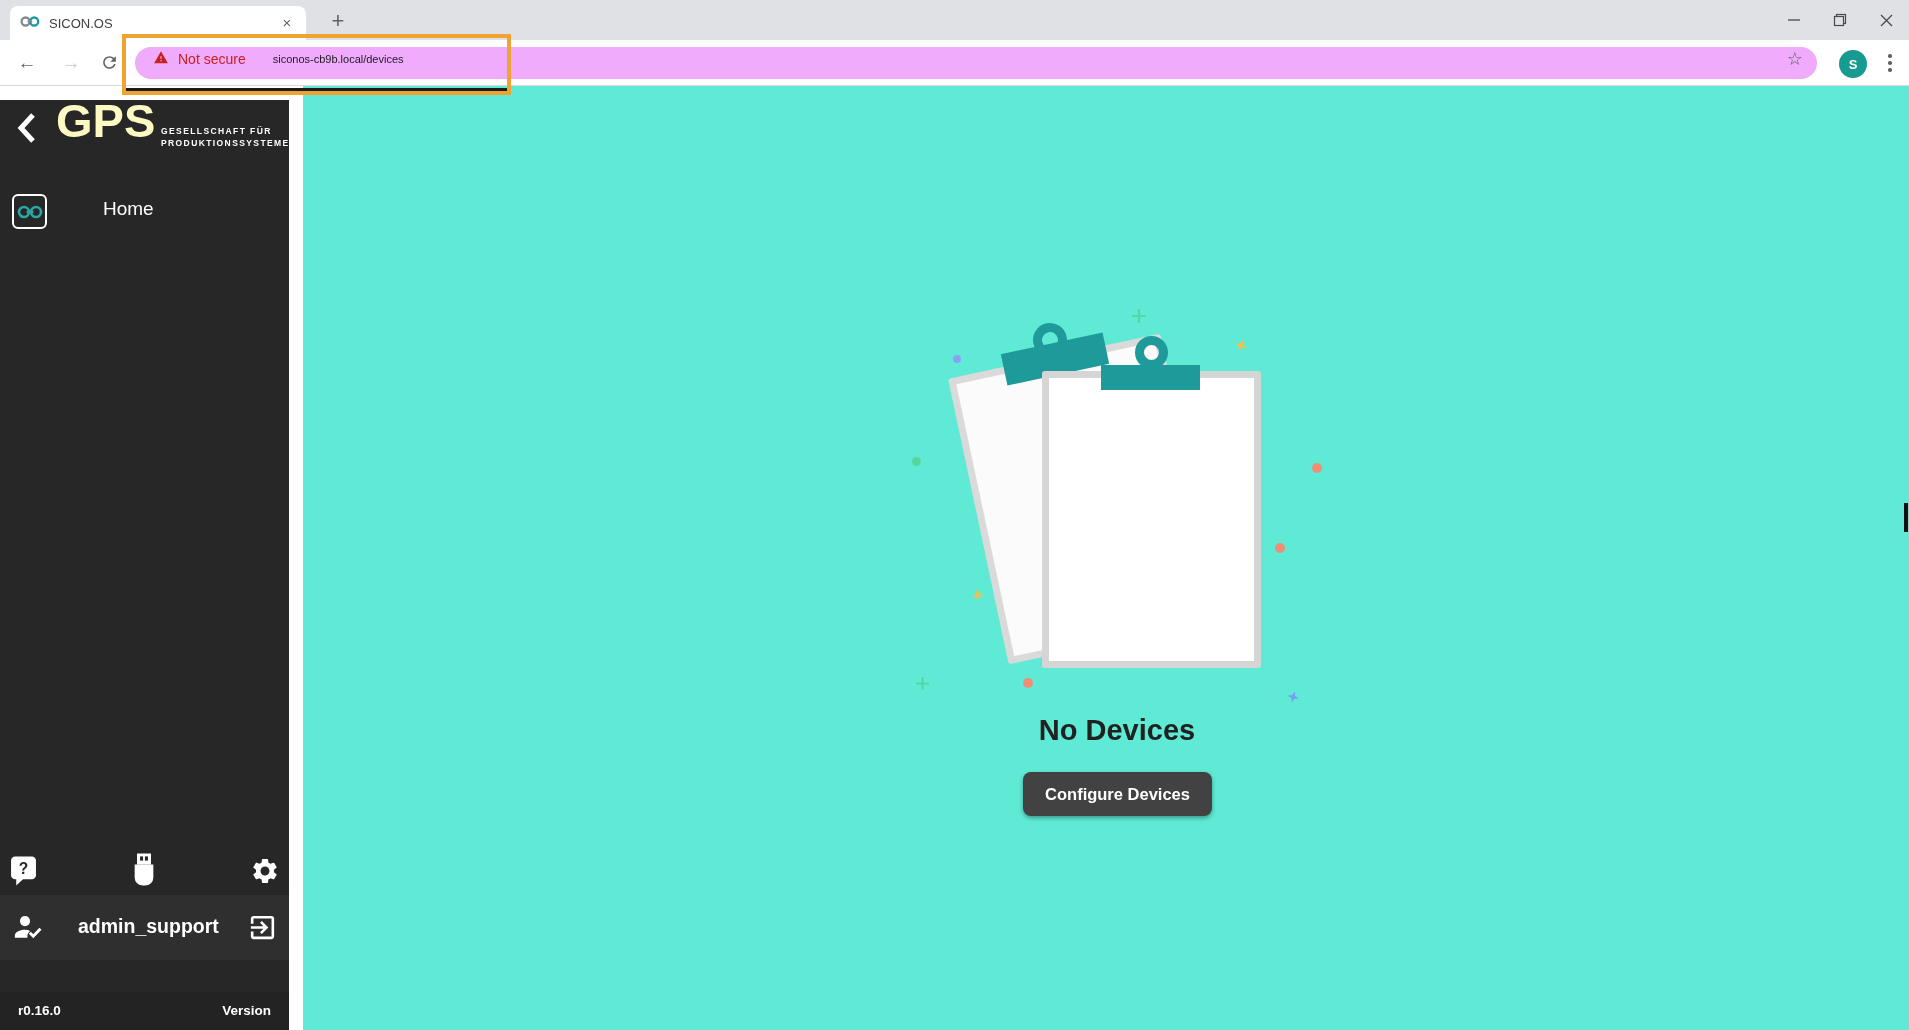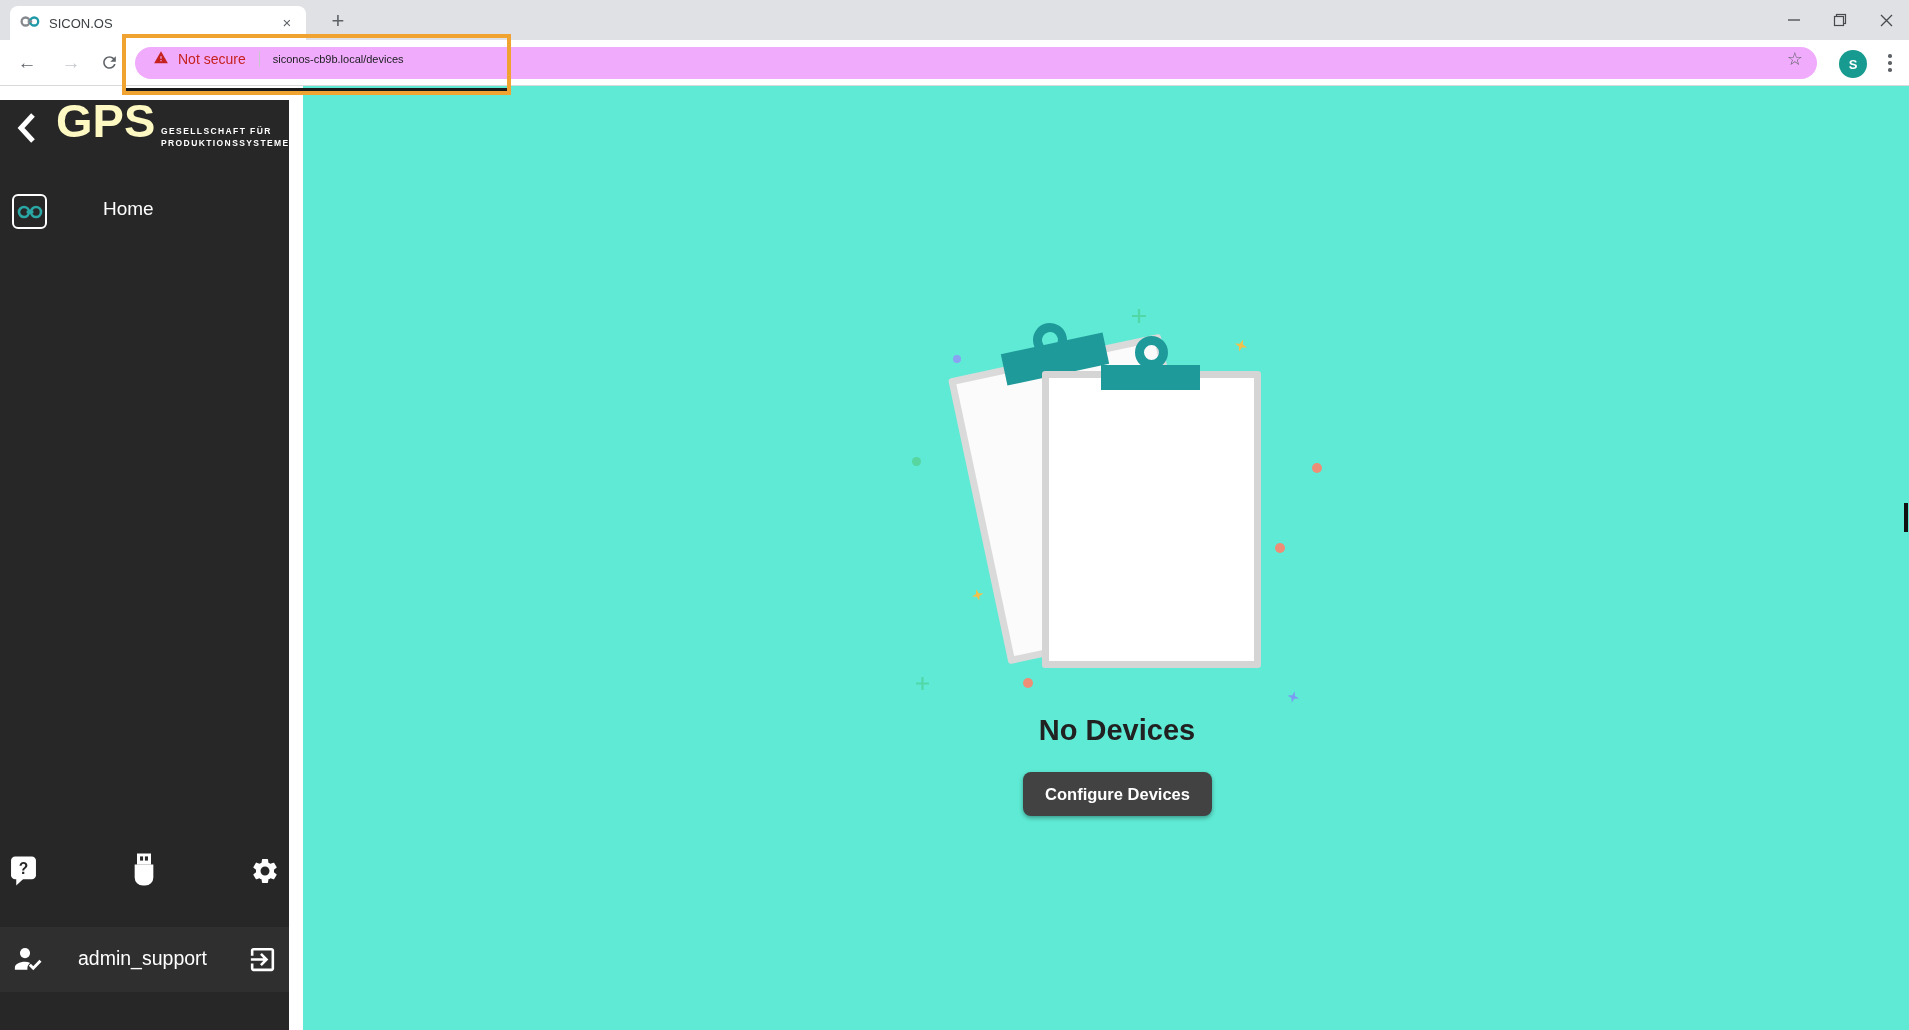--- a/index.html
+++ b/index.html
@@ -50,21 +50,21 @@
   .nav-home { position:absolute; left:0; top:90px; width:100%; height:46px; }
   .home-ic { position:absolute; left:12px; top:4px; width:35px; height:35px; border:2px solid #fff;
              border-radius:6px; display:flex; align-items:center; justify-content:center; }
   .home-lb { position:absolute; left:78px; top:8px; font-size:19px; font-weight:500; color:#fff;margin-left:25px; }
 
   .sb-icons { position:absolute; left:0; top:746px; width:100%; height:52px; }
   .sbi-help { position:absolute; left:10px; top:9px; }
   .sbi-usb  { position:absolute; left:130px; top:7px; }
   .sbi-gear { position:absolute; left:250px; top:10px; }
 
-  .sb-admin { position:absolute; left:0; top:827px; width:100%; height:65px; background:#2f2f2f; }
+  .sb-admin { position:absolute; left:0; top:795px; width:100%; height:65px; background:#2f2f2f;font-weight:bold; }
   .adm-ic { position:absolute; left:13px; top:17px; }
   .adm-lb { position:absolute; left:78px; top:20px; font-size:19.5px; color:#fff; }
   .adm-out { position:absolute; left:247px; top:17px; }
 
   .sb-ver { position:absolute; left:0; top:892px; width:100%; height:38px; background:#232323; }
   .ver-val { position:absolute; left:18px; top:11px; font-size:13.5px; font-weight:bold; color:#fff; }
   .ver-lb  { position:absolute; right:18px; top:11px; font-size:13.5px; font-weight:bold; color:#fff; }
 
   
   .content { position:absolute; left:289px; top:86px; right:0; bottom:0; background:#5eead4;margin-left:14px; }
@@ -256,16 +256,20 @@
         </svg>
       </span>
       <span class="adm-lb">admin_support</span>
       <span class="adm-out">
         <svg width="31" height="31" viewBox="0 0 24 24">
           <path fill="#fff" d="M10.09 15.59 11.5 17l5-5-5-5-1.41 1.41L12.67 11H3v2h9.67l-2.58 2.59zM19 3H5c-1.11 0-2 .9-2 2v4h2V5h14v14H5v-4H3v4c0 1.1.89 2 2 2h14c1.1 0 2-.9 2-2V5c0-1.1-.9-2-2-2z"></path>
         </svg>
       </span>
     </div>
 
+    <div class="sb-ver">
+      <span class="ver-val">r0.16.0</span>
+      <span class="ver-lb">Version</span>
+    </div>
   </div>
 
   <div class="cursor-mark"></div>
 </div>
 
 </body></html>

